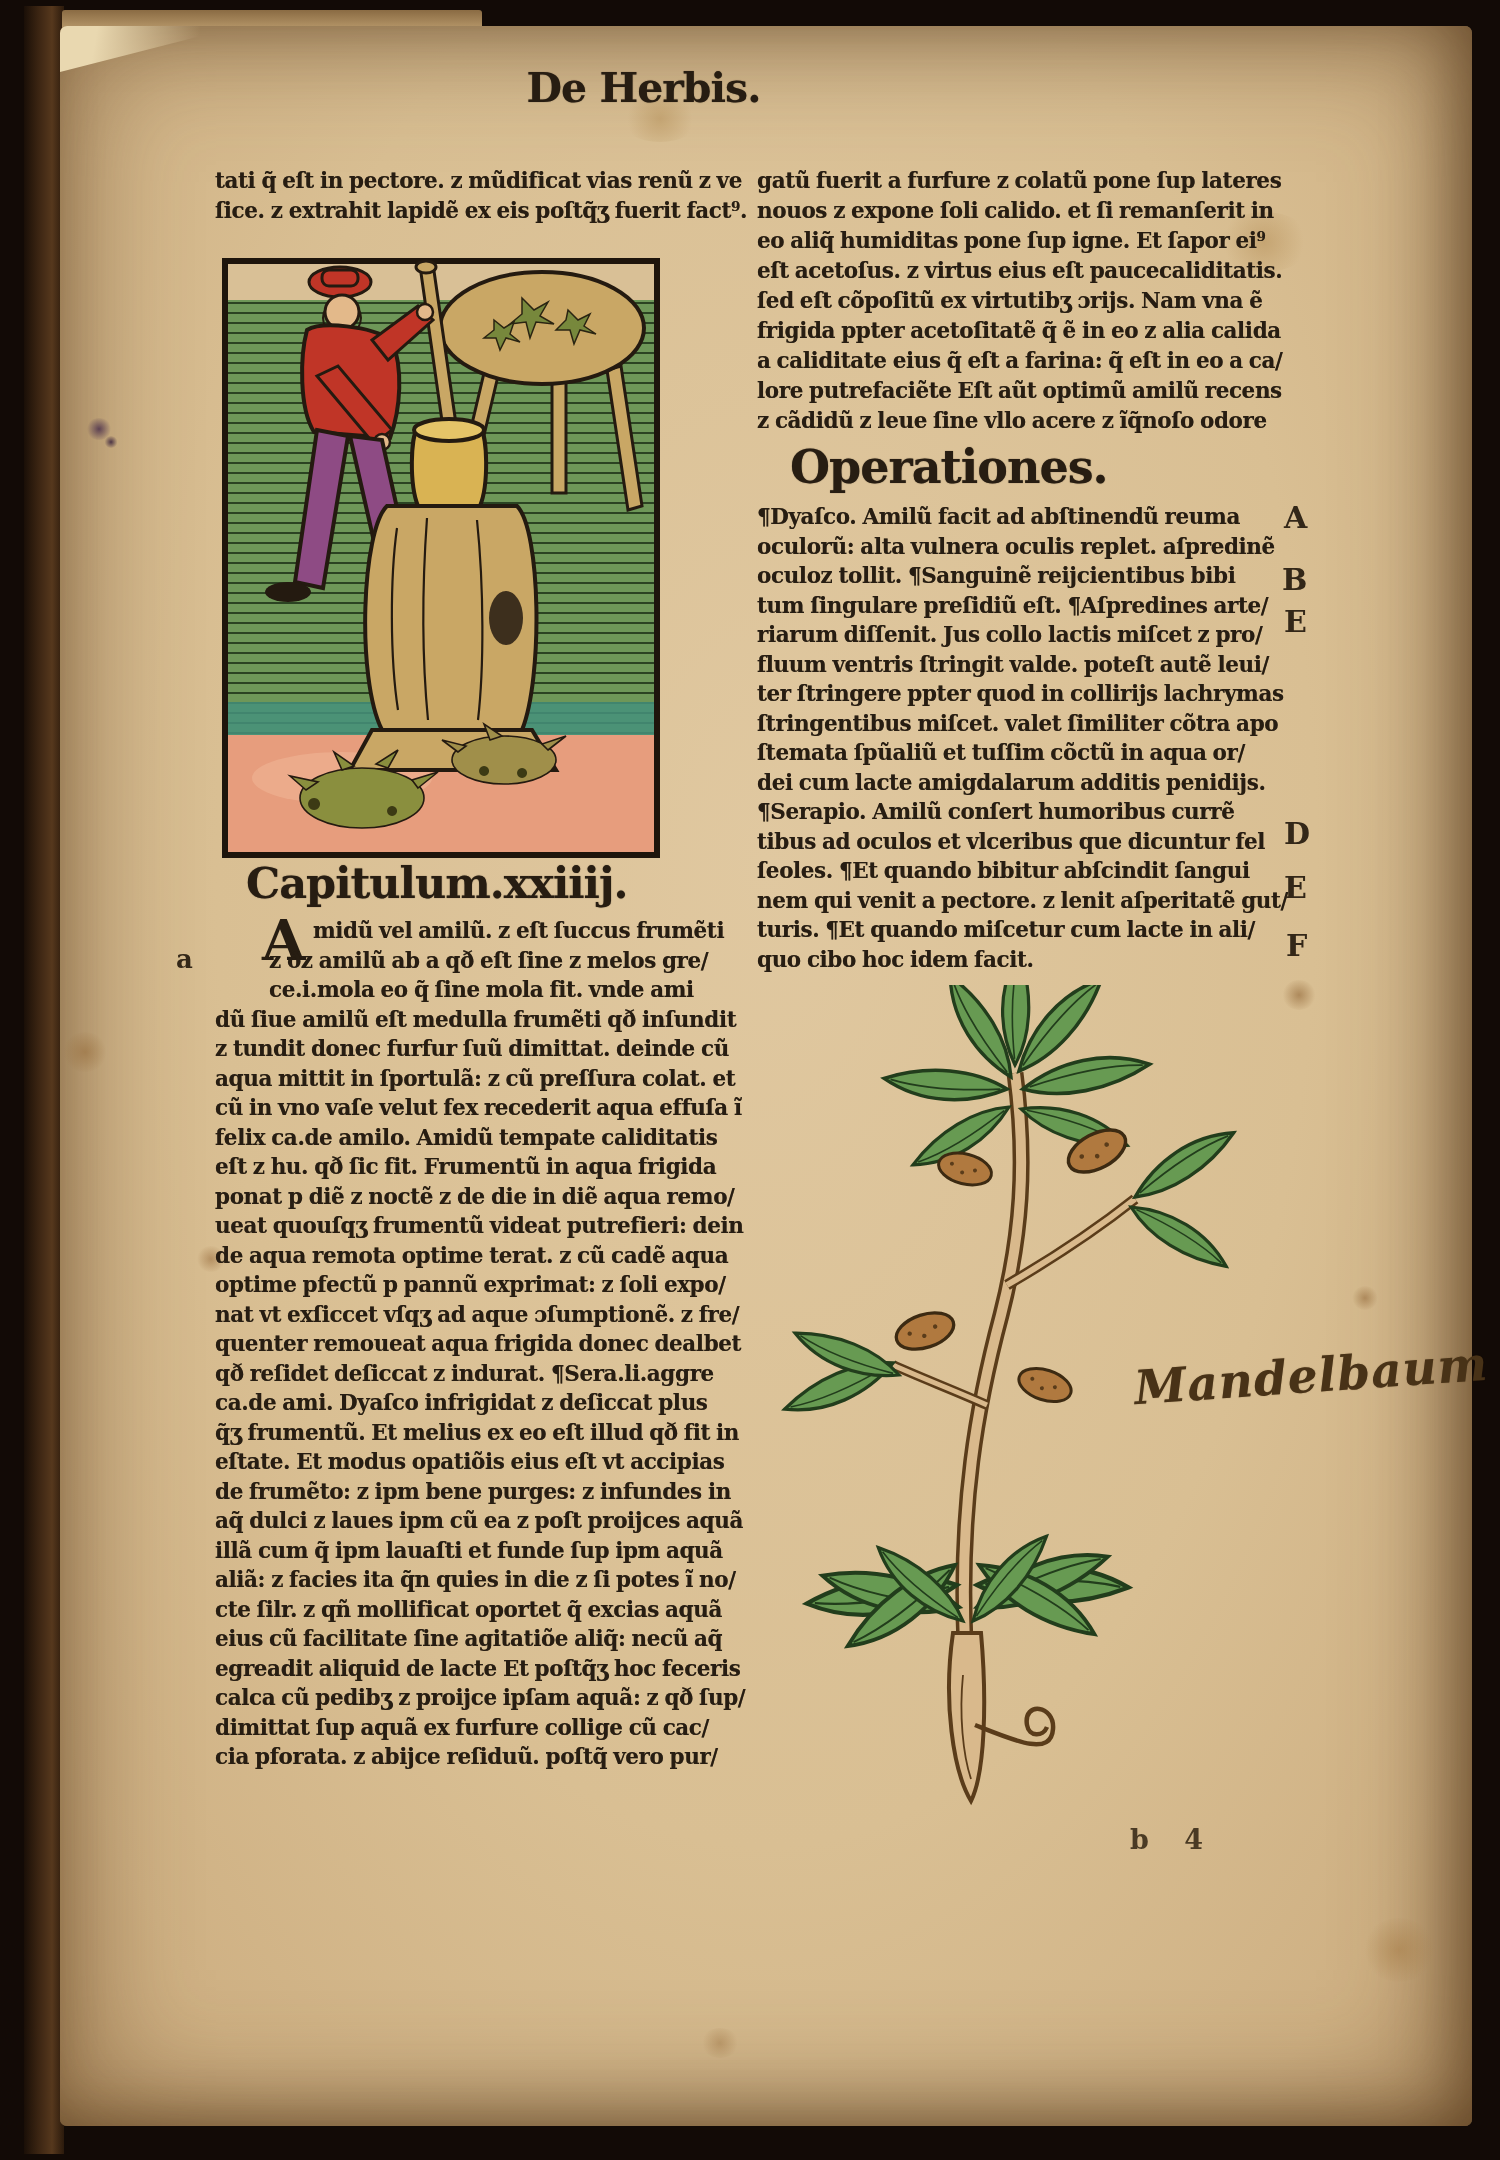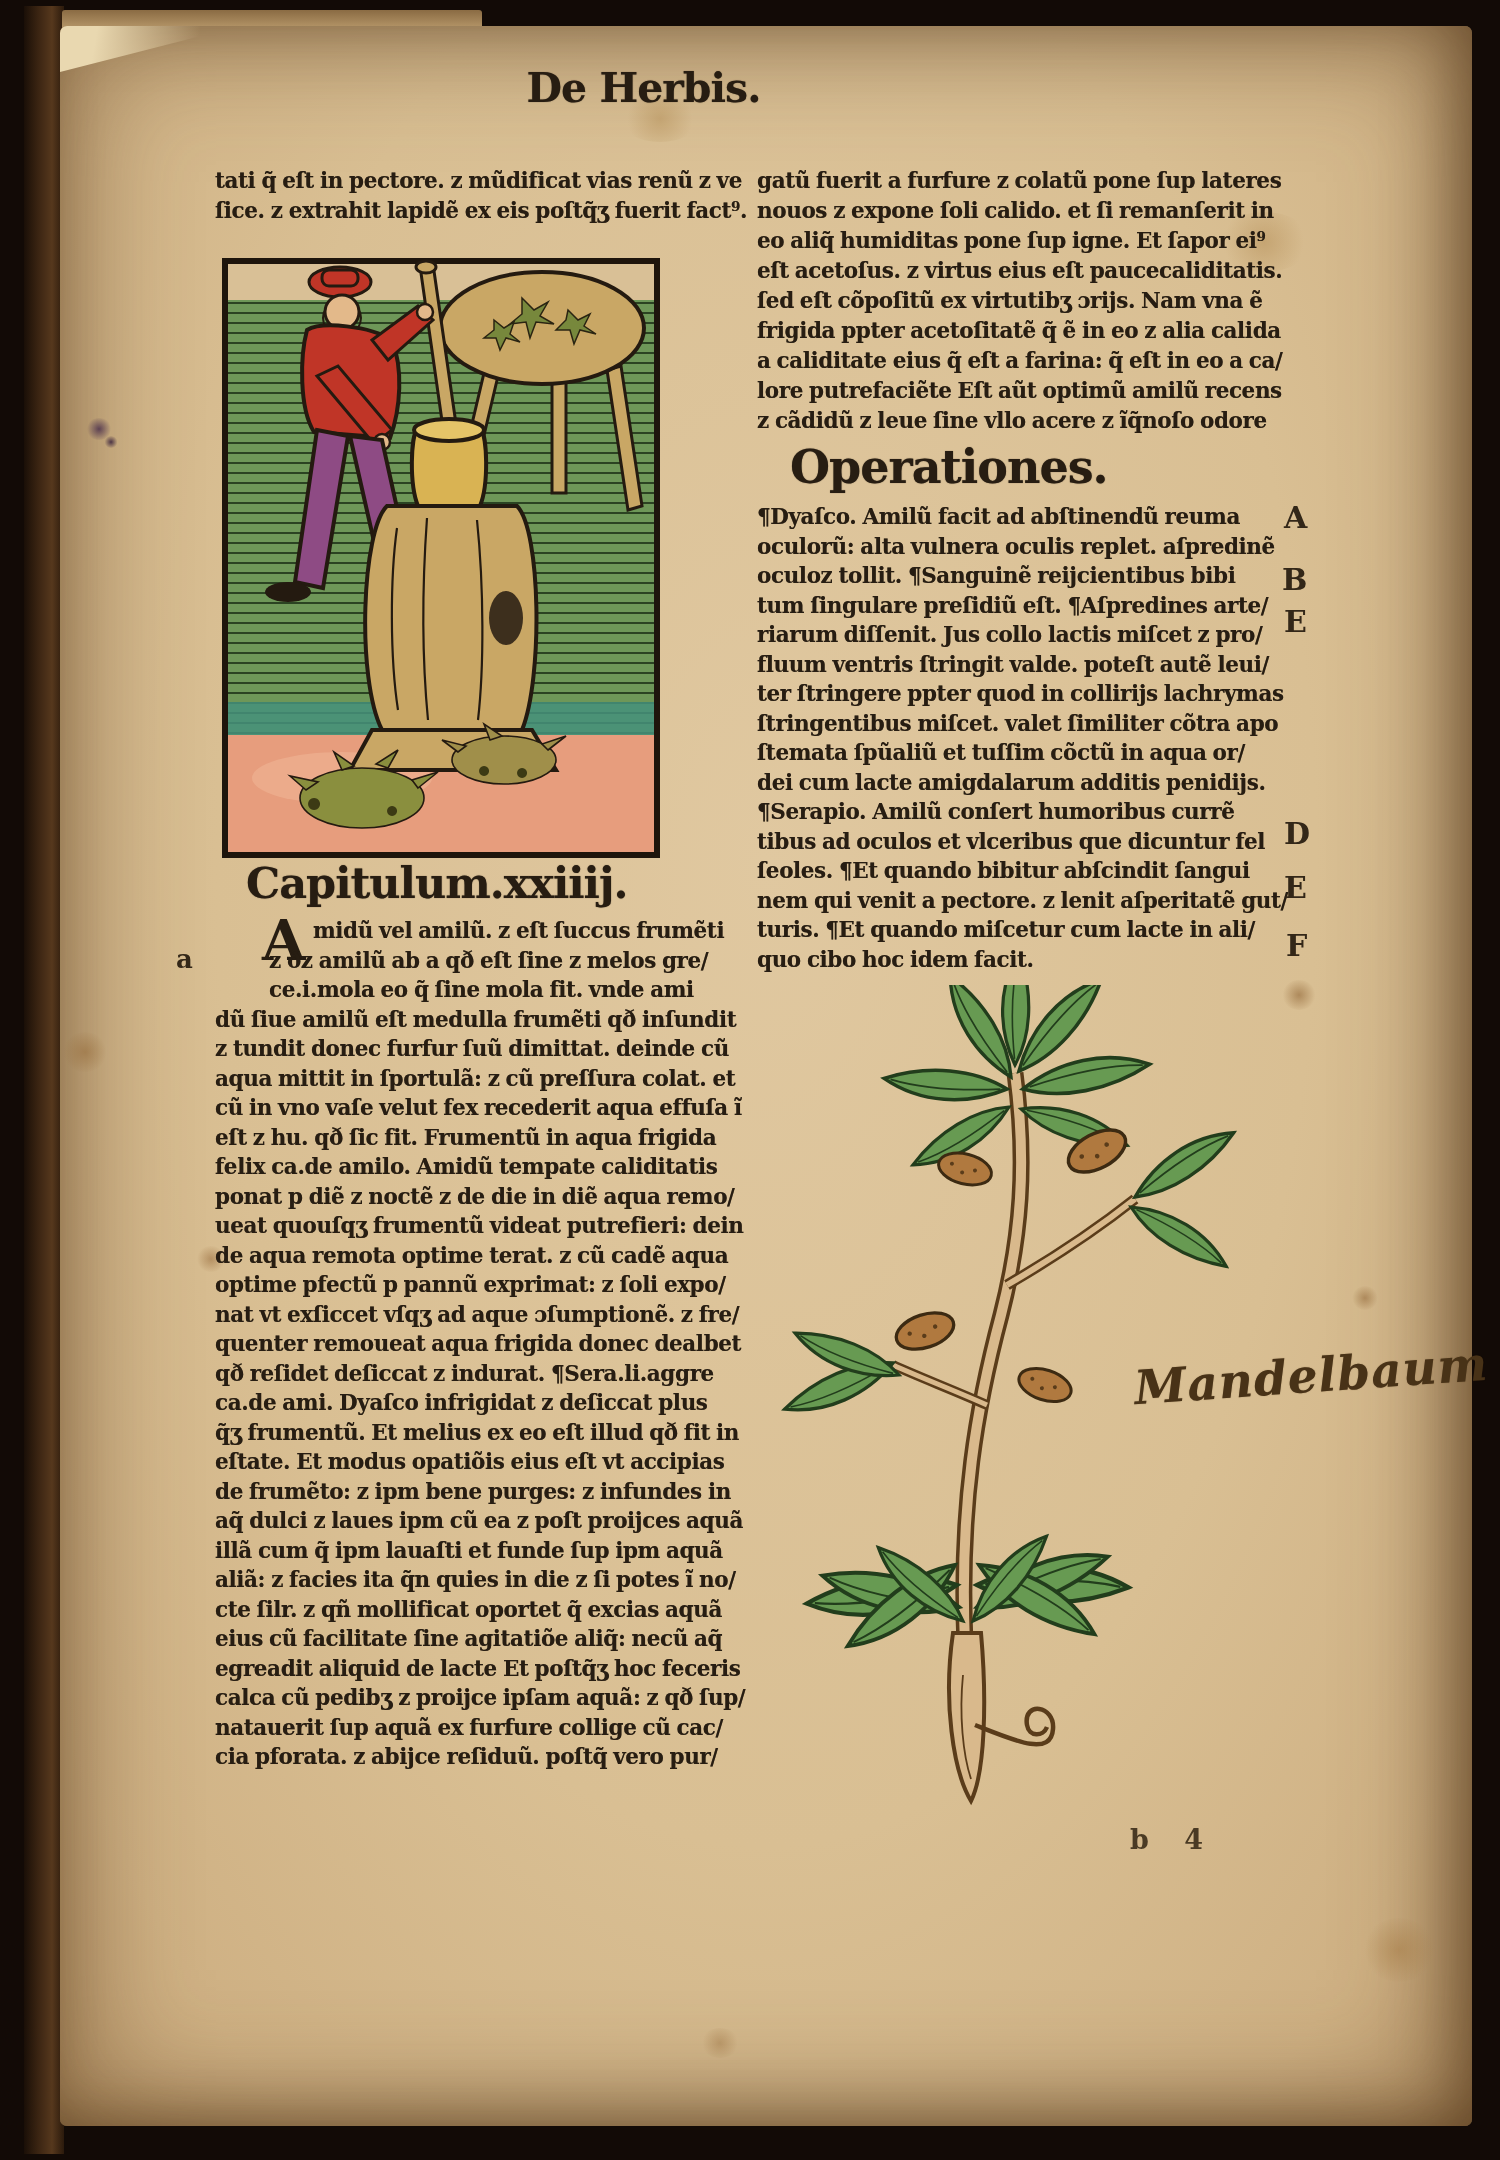--- a/index.html
+++ b/index.html
@@ -146,41 +146,41 @@
   <div class="drop-initial">A</div>
   <div class="guide-letter">a</div>
   <div class="col body-left gothic" style="left:215px;top:916px;width:505px;">
       <div class="tline">midũ vel amilũ. z eſt ſuccus frumẽti</div>
       <div class="tline">z ðz amilũ ab a qð eſt ſine z melos gre/</div>
       <div class="tline">ce.i.mola eo q̃ ſine mola fit. vnde ami</div>
       <div class="tline">dũ ſiue amilũ eſt medulla frumẽti qð inſundit</div>
       <div class="tline">z tundit donec furfur ſuũ dimittat. deinde cũ</div>
       <div class="tline">aqua mittit in ſportulã: z cũ preſſura colat. et</div>
       <div class="tline">cũ in vno vaſe velut fex recederit aqua effuſa ĩ</div>
+      <div class="tline">felix ca.de amilo. Amidũ tempate caliditatis</div>
       <div class="tline">eſt z hu. qð ſic fit. Frumentũ in aqua frigida</div>
-      <div class="tline">felix ca.de amilo. Amidũ tempate caliditatis</div>
       <div class="tline">ponat p diẽ z noctẽ z de die in diẽ aqua remo/</div>
       <div class="tline">ueat quouſqʒ frumentũ videat putrefieri: dein</div>
       <div class="tline">de aqua remota optime terat. z cũ cadẽ aqua</div>
       <div class="tline">optime pfectũ p pannũ exprimat: z ſoli expo/</div>
       <div class="tline">nat vt exſiccet vſqʒ ad aque ɔſumptionẽ. z fre/</div>
       <div class="tline">quenter remoueat aqua frigida donec dealbet</div>
       <div class="tline">qð reſidet deſiccat z indurat. ¶Sera.li.aggre</div>
       <div class="tline">ca.de ami. Dyaſco infrigidat z deſiccat plus</div>
       <div class="tline">q̃ʒ frumentũ. Et melius ex eo eſt illud qð fit in</div>
       <div class="tline">eſtate. Et modus opatiõis eius eſt vt accipias</div>
       <div class="tline">de frumẽto: z ipm bene purges: z infundes in</div>
       <div class="tline">aq̃ dulci z laues ipm cũ ea z poſt proijces aquã</div>
       <div class="tline">illã cum q̃ ipm lauaſti et funde ſup ipm aquã</div>
       <div class="tline">aliã: z facies ita q̃n quies in die z ſi potes ĩ no/</div>
       <div class="tline">cte ſilr. z qñ mollificat oportet q̃ excias aquã</div>
       <div class="tline">eius cũ facilitate ſine agitatiõe aliq̃: necũ aq̃</div>
       <div class="tline">egreadit aliquid de lacte Et poſtq̃ʒ hoc feceris</div>
       <div class="tline">calca cũ pedibʒ z proijce ipſam aquã: z qð ſup/</div>
-      <div class="tline">natauerit ſup aquã ex furfure collige cũ cac/</div>
+      <div class="tline">dimittat ſup aquã ex furfure collige cũ cac/</div>
       <div class="tline">cia pforata. z abijce reſiduũ. poſtq̃ vero pur/</div>
     </div>
 
   <div class="col top-right gothic" style="left:757px;top:166px;width:505px;">
       <div class="tline">gatũ fuerit a furfure z colatũ pone ſup lateres</div>
       <div class="tline">nouos z expone ſoli calido. et ſi remanſerit in</div>
       <div class="tline">eo aliq̃ humiditas pone ſup igne. Et ſapor ei⁹</div>
       <div class="tline">eſt acetoſus. z virtus eius eſt paucecaliditatis.</div>
       <div class="tline">ſed eſt cõpoſitũ ex virtutibʒ ɔrijs. Nam vna ẽ</div>
       <div class="tline">frigida ppter acetoſitatẽ q̃ ẽ in eo z alia calida</div>

